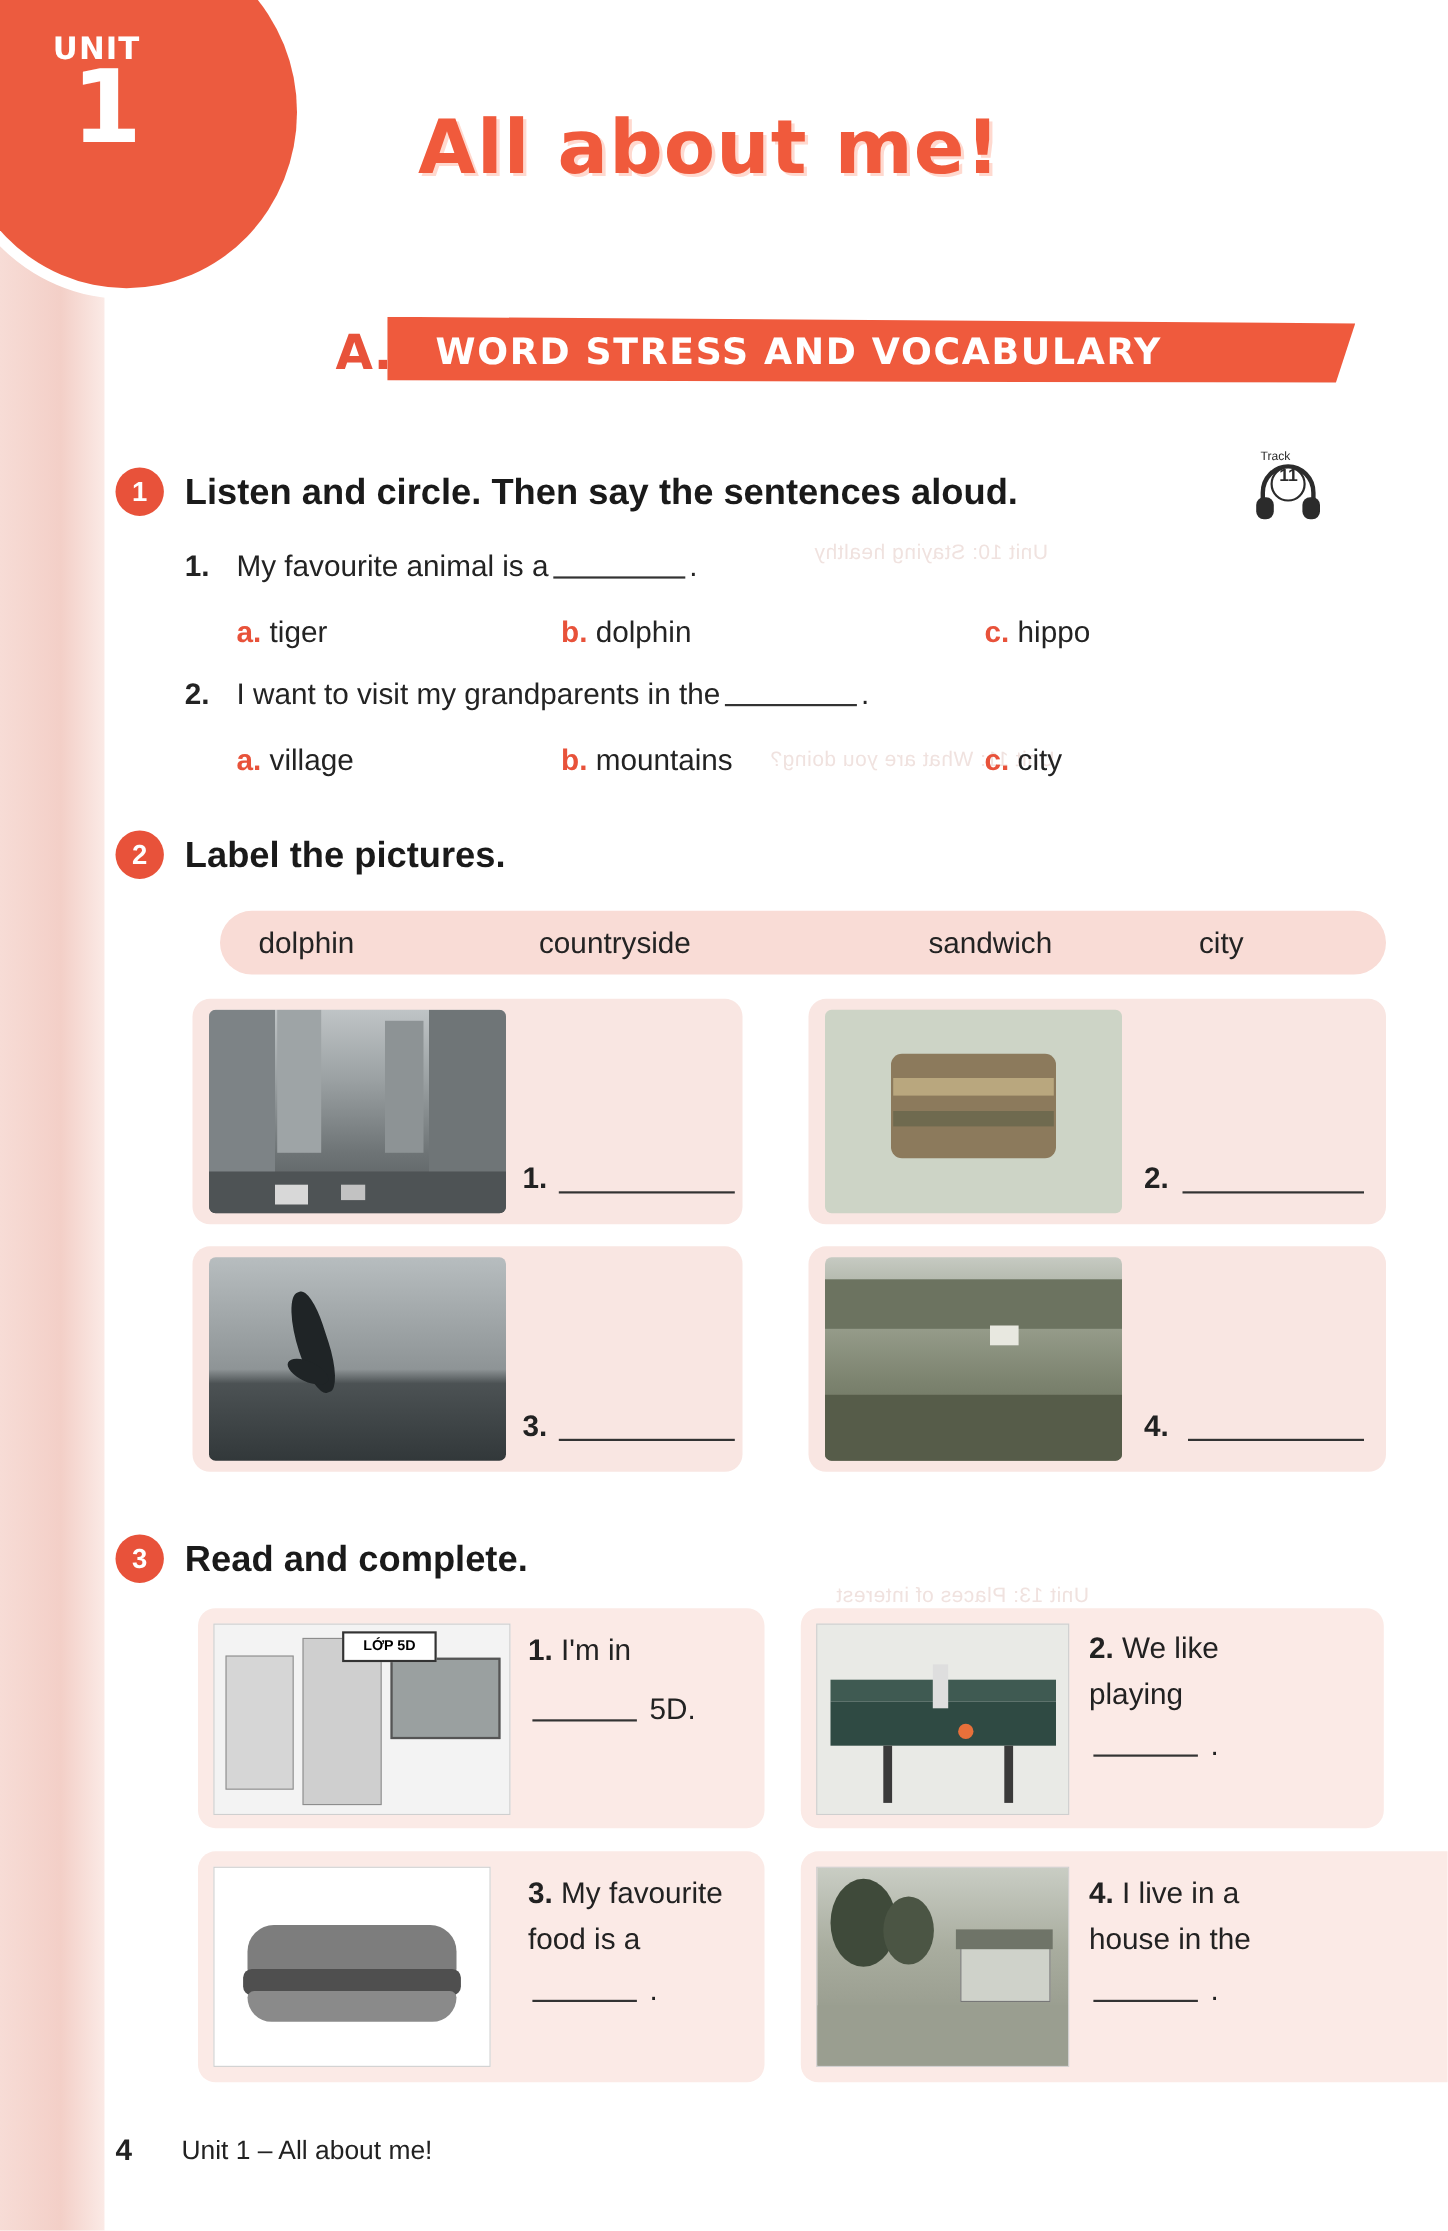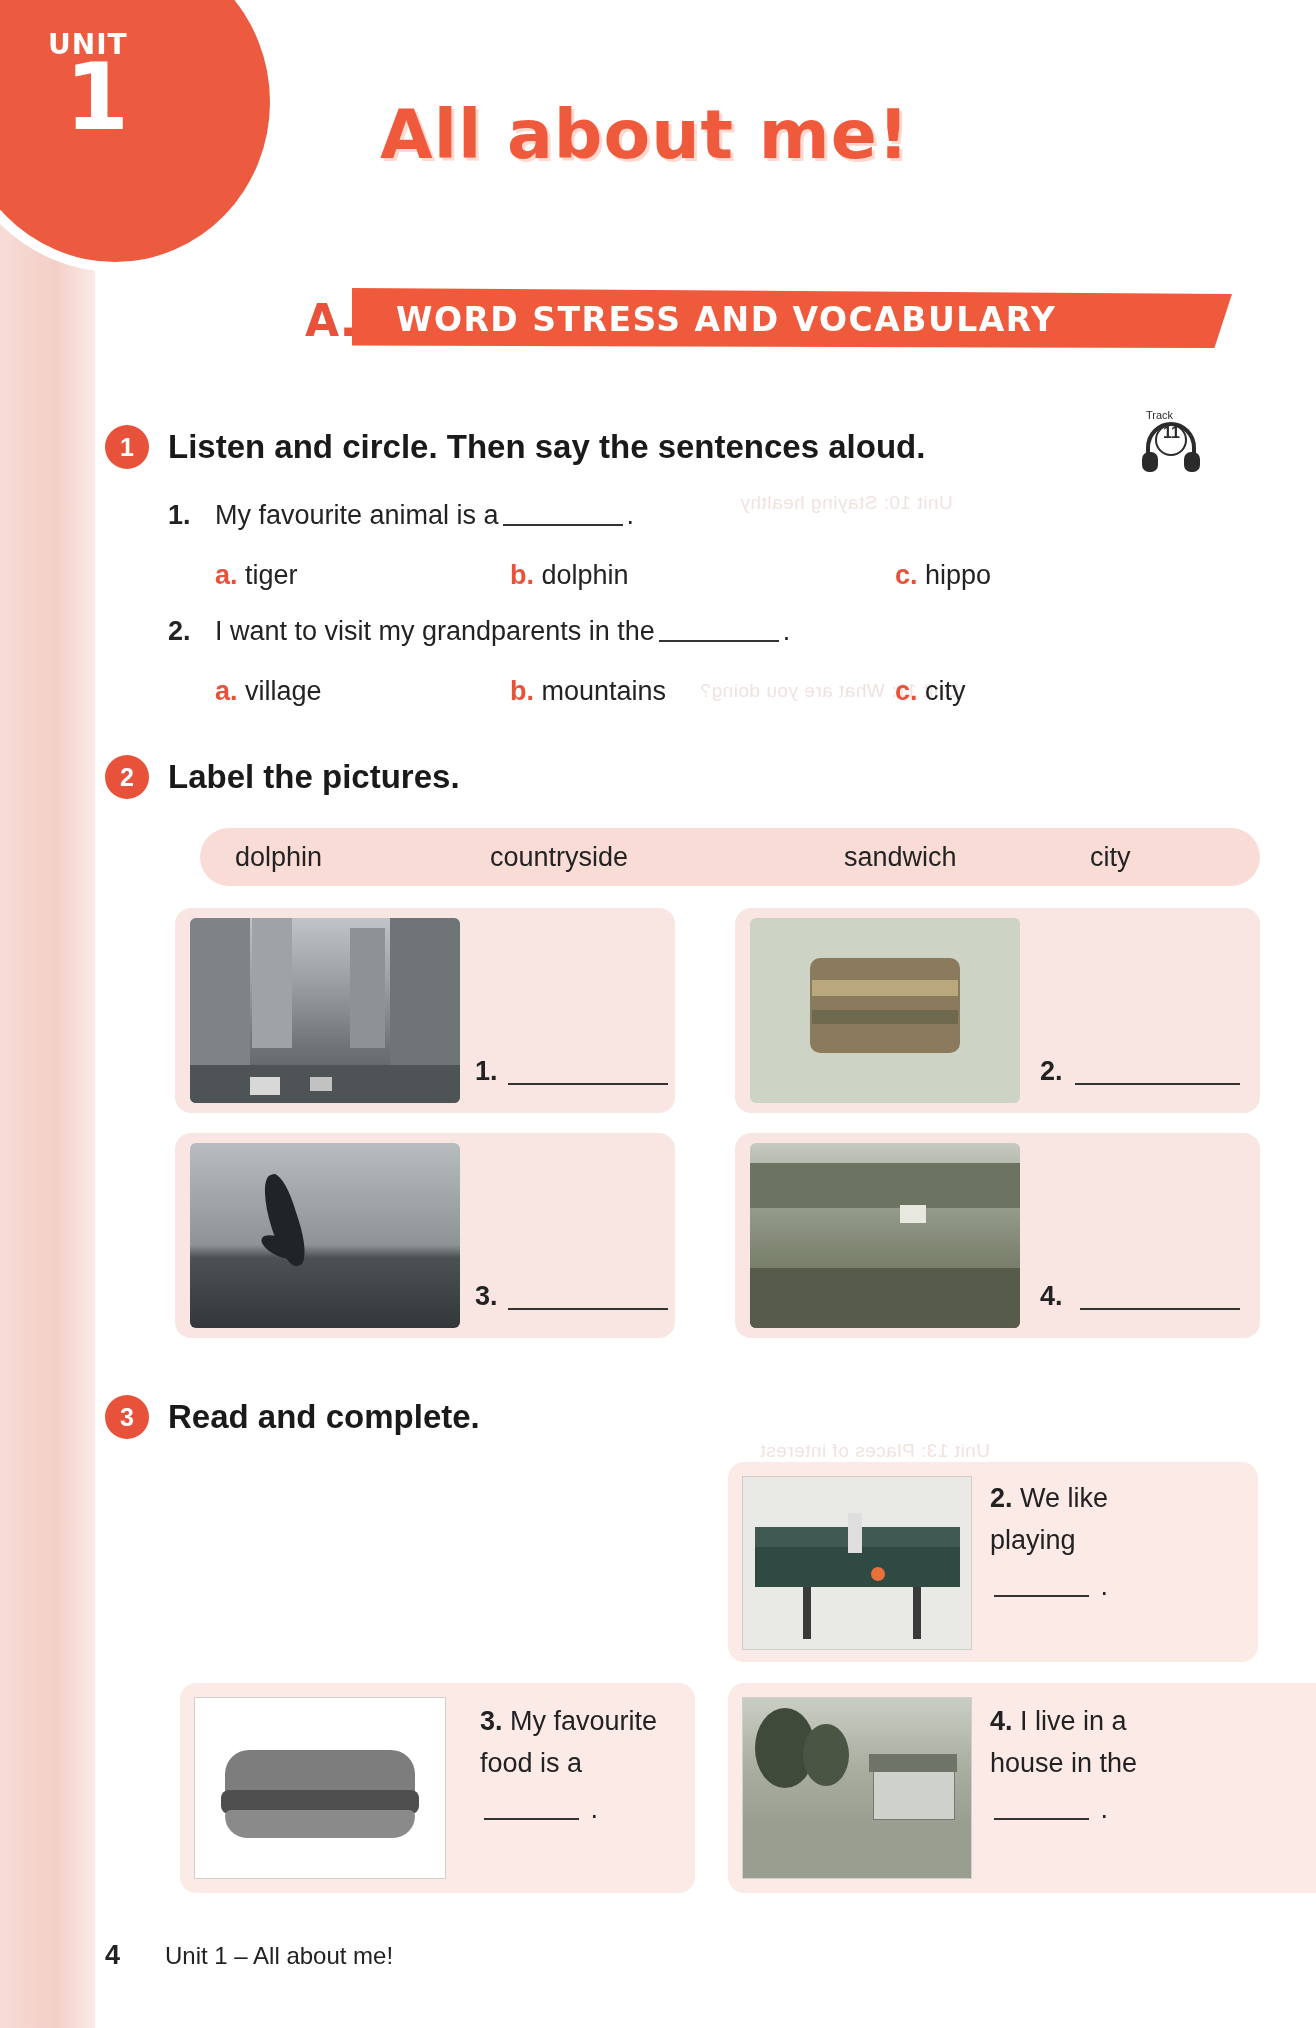--- a/index.html
+++ b/index.html
@@ -236,20 +236,36 @@
       <div style="position:absolute;left:150px;top:62px;width:26px;height:18px;background:#e8e8e0;"></div>
       <div style="position:absolute;left:0;bottom:0;width:270px;height:60px;background:#565c49;"></div>
     </div>
     <div class="numlbl" style="left:305px;top:148px;">4.</div>
     <div class="ansline" style="left:345px;top:175px;width:160px;"></div>
   </div>
 
   <div class="qnum" style="left:105px;top:1395px;">3</div>
   <div class="qtitle" style="left:168px;top:1398px;">Read and complete.</div>
 
+  <div class="card" style="left:180px;top:1462px;width:515px;height:200px;">
+    <div class="thumb" style="left:14px;top:14px;width:268px;height:172px;background:#f3f3f3;">
+      <div style="position:absolute;left:10px;top:28px;width:60px;height:120px;background:#d6d6d6;border:1px solid #8d8d8d;"></div>
+      <div style="position:absolute;left:80px;top:12px;width:70px;height:150px;background:#cfcfcf;border:1px solid #8d8d8d;"></div>
+      <div style="position:absolute;left:160px;top:30px;width:96px;height:70px;background:#9aa0a0;border:2px solid #555;"></div>
+      <div style="position:absolute;left:116px;top:6px;width:82px;height:24px;background:#fff;border:2px solid #333;font-size:13px;font-weight:bold;text-align:center;line-height:22px;">LỚP 5D</div>
+    </div>
+    <div class="txt" style="left:300px;top:18px;">
+      <span style="font-weight:bold;">1.</span>
+      <span>I'm in</span>
+    </div>
+    <div class="txt" style="left:300px;top:72px;">
+      <span class="blank sm"></span>
+      <span>5D.</span>
+    </div>
+  </div>
 
   <div class="card" style="left:728px;top:1462px;width:530px;height:200px;">
     <div class="thumb" style="left:14px;top:14px;width:228px;height:172px;background:#e9eae6;">
       <div style="position:absolute;left:12px;top:50px;width:205px;height:20px;background:#3f5a52;"></div>
       <div style="position:absolute;left:12px;top:70px;width:205px;height:40px;background:#2f4a43;"></div>
       <div style="position:absolute;left:105px;top:36px;width:14px;height:40px;background:#dedede;"></div>
       <div style="position:absolute;left:60px;top:110px;width:8px;height:52px;background:#3a3a3a;"></div>
       <div style="position:absolute;left:170px;top:110px;width:8px;height:52px;background:#3a3a3a;"></div>
       <div style="position:absolute;left:128px;top:90px;width:14px;height:14px;border-radius:50%;background:#e8703a;"></div>
     </div>

